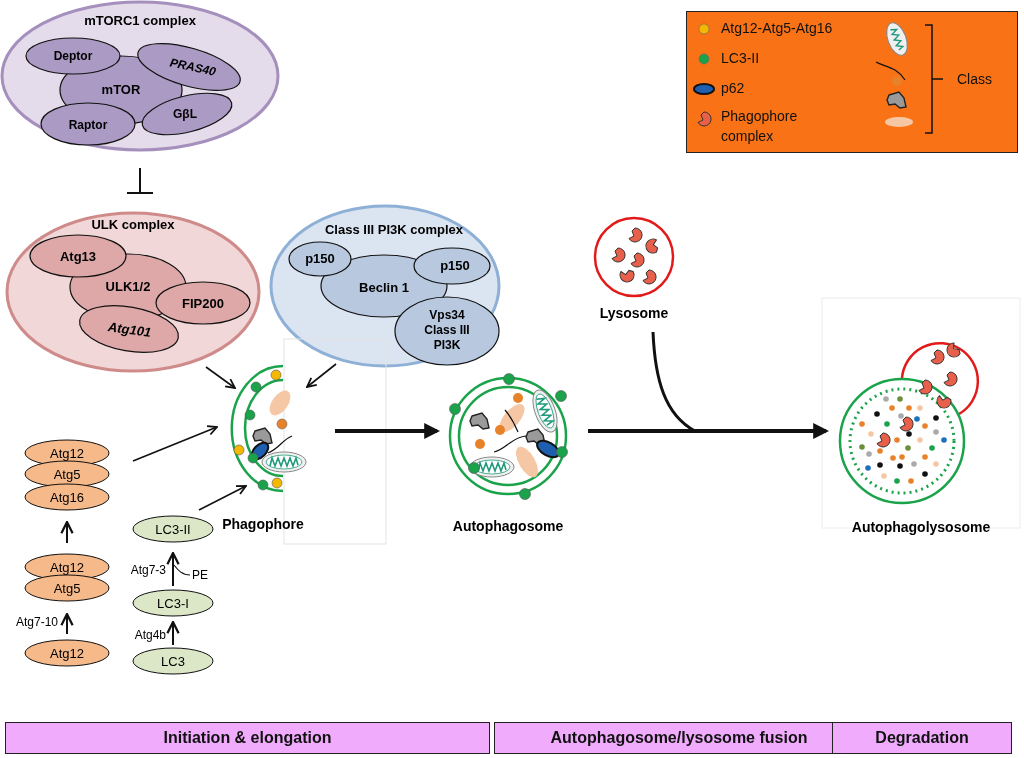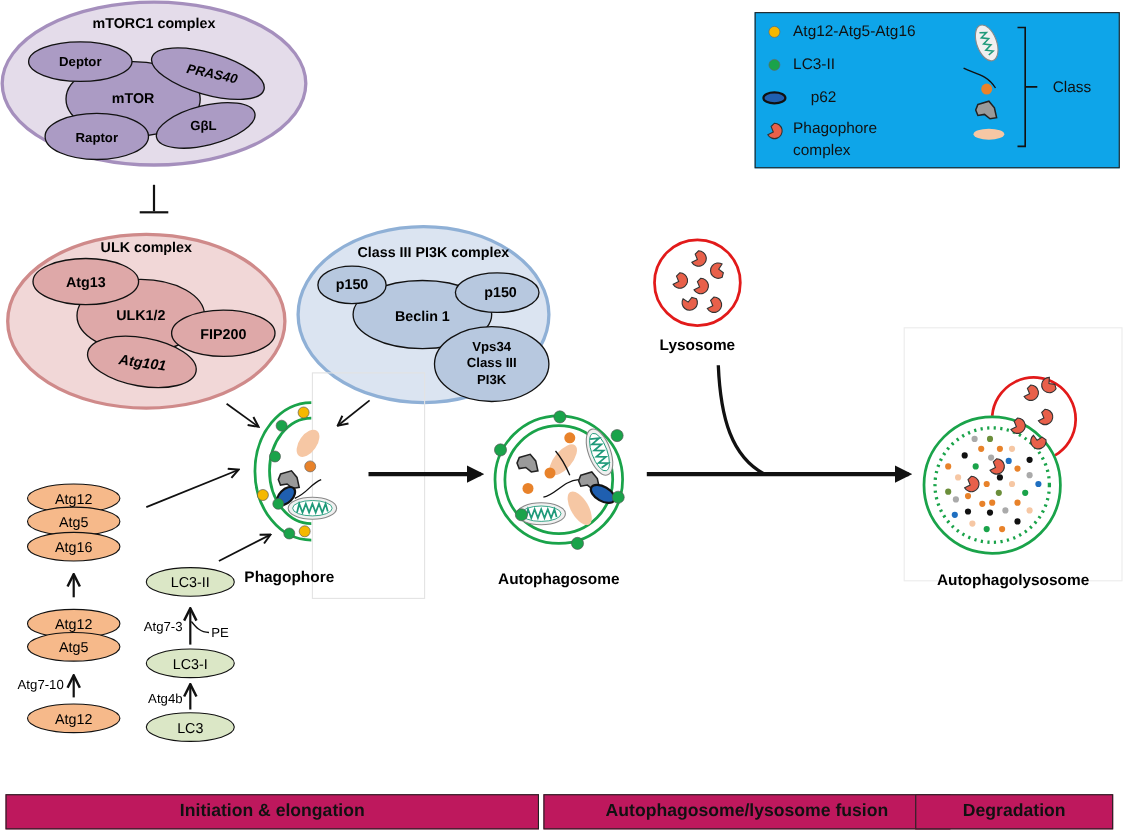--- a/index.html
+++ b/index.html
@@ -1,20 +1,20 @@
 <!DOCTYPE html>
 <html><head>
 <meta charset="utf-8">
 <style>
   html,body{margin:0;padding:0;background:#fff;}
   body{width:1024px;height:758px;position:relative;overflow:hidden;font-family:"Liberation Sans",sans-serif;}
   svg{position:absolute;left:0;top:0;}
   .b{font-weight:bold;}
-  .stage{position:absolute;top:722px;height:32px;border:1.5px solid #222;box-sizing:border-box;display:flex;align-items:center;justify-content:center;font-weight:bold;font-size:16px;color:#111;background:#be185d;}
-  .legend{position:absolute;left:686px;top:11px;width:332px;height:142px;border:1.5px solid #222;box-sizing:border-box;background:#0ea5e9;}
+  .stage{position:absolute;top:722px;height:32px;border:1.5px solid #222;box-sizing:border-box;display:flex;align-items:center;justify-content:center;font-weight:bold;font-size:16px;color:#111;background:#f0abfc;}
+  .legend{position:absolute;left:686px;top:11px;width:332px;height:142px;border:1.5px solid #222;box-sizing:border-box;background:#f97316;}
   .lg-label{position:absolute;font-size:14px;color:#111;}
 </style>
 </head>
 <body>
 
 <svg width="1024" height="758" viewBox="0 0 1024 758">
   <defs>
     <marker id="ah" viewBox="0 0 10 10" refX="9" refY="5" markerWidth="7" markerHeight="7" orient="auto">
       <path d="M1,1 L9,5 L1,9" fill="none" stroke="#111" stroke-width="1.6"></path>
     </marker>
@@ -249,21 +249,21 @@
     <path d="M189,50 C198,55 210,55 218,68" fill="none" stroke="#111" stroke-width="1.2"></path>
     <circle cx="210" cy="69" r="5" fill="#e8822a"></circle>
     <g transform="translate(210,89)">
       <path d="M-8,-6 L2,-9 L7,-3 L9,6 L3,7 L-2,3 L-8,4 L-10,-1 Z" fill="#9a9a9a" stroke="#222" stroke-width="1.4"></path>
     </g>
     <ellipse cx="212" cy="110" rx="14" ry="5" fill="#f6c7a4"></ellipse>
     <path d="M238,13 L245,13 L245,121 L238,121 M245,67 L256,67" fill="none" stroke="#111" stroke-width="1.5"></path>
   </svg>
   <span class="lg-label" style="left:34px;top:8px">Atg12-Atg5-Atg16</span>
   <span class="lg-label" style="left:34px;top:38px">LC3-II</span>
-  <span class="lg-label" style="left:50px;top:68px">p62</span>
+  <span class="lg-label" style="left:34px;top:68px">p62</span>
   <span class="lg-label" style="left:34px;top:96px">Phagophore</span>
   <span class="lg-label" style="left:34px;top:116px">complex</span>
   <span class="lg-label" style="left:270px;top:59px">Class</span>
 </div>
 
 <div class="stage" style="left:5px;width:485px">Initiation &amp; elongation</div>
 <div class="stage" style="left:494px;width:370px">Autophagosome/lysosome fusion</div>
 <div class="stage" style="left:832px;width:180px">Degradation</div>
 
 </body></html>

